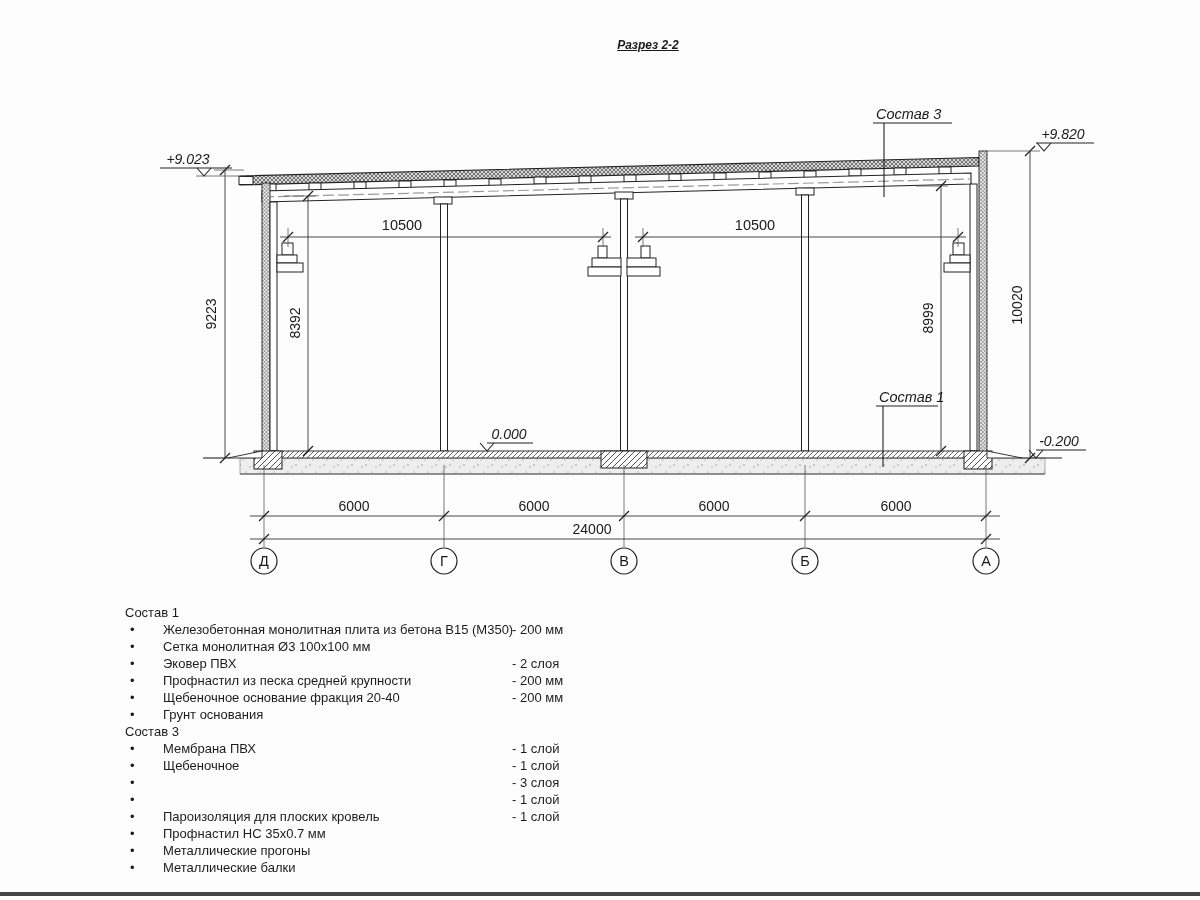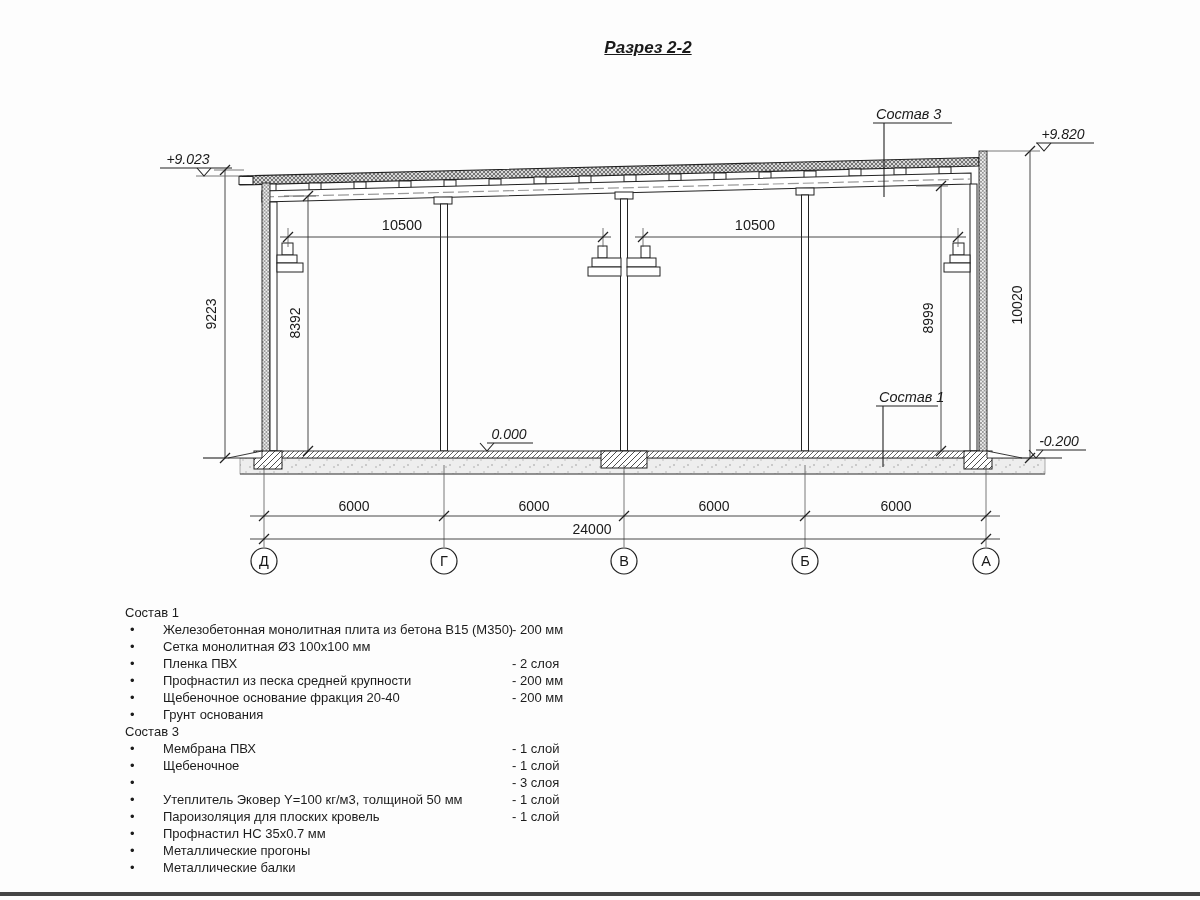--- a/index.html
+++ b/index.html
@@ -1,19 +1,19 @@
 <!DOCTYPE html>
 <html><head>
 <meta charset="utf-8">
 <style>
   html,body{margin:0;padding:0;background:#ffffff;}
   .page{position:relative;width:1200px;height:900px;background:#fdfdfd;overflow:hidden;
         font-family:"Liberation Sans",sans-serif;color:#1c1c1c;}
   .title{position:absolute;left:548px;top:38px;width:200px;text-align:center;
-         font-size:17px;font-style:italic;font-weight:600;color:#1a1a1a;}
+         font-size:12px;font-style:italic;font-weight:600;color:#1a1a1a;}
   .title span{text-decoration:underline;}
   svg{position:absolute;left:0;top:0;}
   svg text{font-family:"Liberation Sans",sans-serif;fill:#1a1a1a;}
   .dimtxt{font-size:14px;}
   .dimtxt-big{font-size:14.5px;}
   .elevtxt{font-size:14px;font-style:italic;}
   .callouttxt{font-size:14.5px;font-style:italic;}
   .axistxt{font-size:14.5px;}
   .ln{stroke:#222;stroke-width:1.1;fill:none;}
   .thin{stroke:#555;stroke-width:0.8;fill:none;}
@@ -254,21 +254,21 @@
       <span class="note-name">Железобетонная монолитная плита из бетона В15 (М350)</span>
       <span class="note-val">-  200 мм</span>
     </div>
     <div class="note-row">
       <span class="bullet">•</span>
       <span class="note-name">Сетка монолитная Ø3 100х100 мм</span>
       <span class="note-val"></span>
     </div>
     <div class="note-row">
       <span class="bullet">•</span>
-      <span class="note-name">Пленка ПВХ</span>
+      <span class="note-name">Эковер ПВХ</span>
       <span class="note-val">-  2 слоя</span>
     </div>
     <div class="note-row">
       <span class="bullet">•</span>
       <span class="note-name">Профнастил из песка средней крупности</span>
       <span class="note-val">- 200 мм</span>
     </div>
     <div class="note-row">
       <span class="bullet">•</span>
       <span class="note-name">Щебеночное основание фракция 20-40</span>
@@ -291,21 +291,20 @@
       <span class="bullet">•</span>
       <span class="note-name">Щебеночное</span>
       <span class="note-val">- 1 слой</span>
     </div>
     <div class="note-row">
       <span class="bullet">•</span>
       <span class="note-val">- 3 слоя</span>
     </div>
     <div class="note-row">
       <span class="bullet">•</span>
-      <span class="note-name">Утеплитель Эковер Y=100 кг/м3, толщиной 50 мм</span>
       <span class="note-val">- 1 слой</span>
     </div>
     <div class="note-row">
       <span class="bullet">•</span>
       <span class="note-name">Пароизоляция для плоских кровель</span>
       <span class="note-val">- 1 слой</span>
     </div>
     <div class="note-row">
       <span class="bullet">•</span>
       <span class="note-name">Профнастил НС 35х0.7 мм</span>

